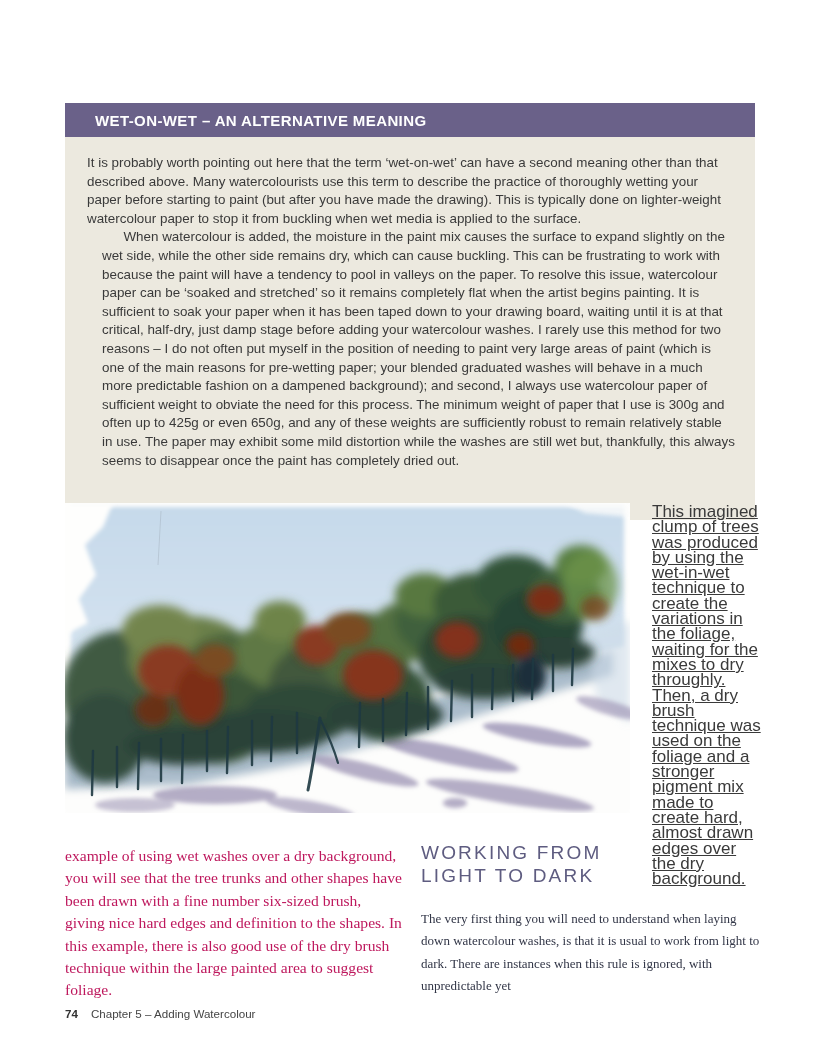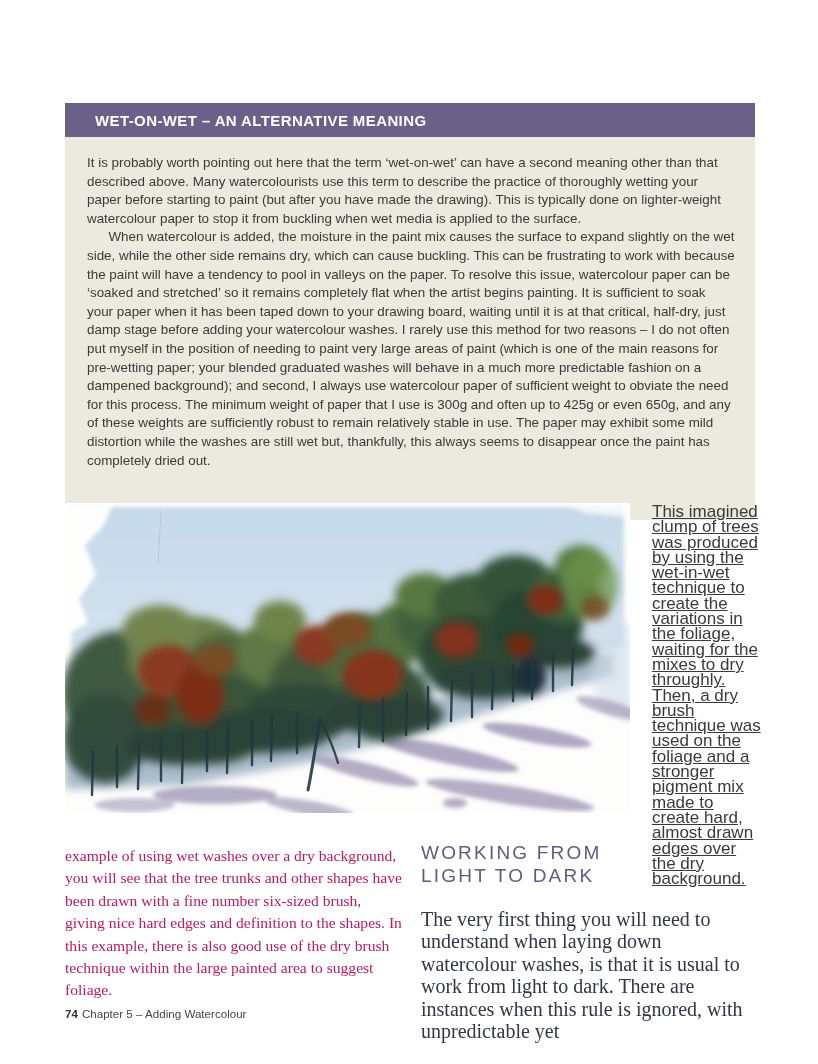--- a/index.html
+++ b/index.html
@@ -16,21 +16,21 @@
   }
   .infobox-header h2 {
     font-size:15px; font-weight:bold; letter-spacing:0.4px; padding-left:30px;
   }
   .infobox-body {
     position:absolute; left:65px; top:137px; width:690px; height:383px;
     background:#ece9df; padding:17px 20px 0 22px;
     color:#3a3a3a; font-size:13.4px; line-height:18.6px;
   }
   .infobox-body p { margin:0; }
-  .infobox-body p.indent { text-indent:1.6em; }
+  .infobox-body p.indent { text-indent:1.6em;margin-left:15px; }
   
   .figure {
     position:absolute; left:65px; top:503px; width:565px; height:310px;
     overflow:hidden;
   }
   .figure svg { display:block; }
   .caption {
     position:absolute; left:652px; top:504px; width:110px;
     font-size:17px; line-height:15.3px; color:#3a3a3a;text-decoration:underline;
   }
@@ -39,27 +39,27 @@
     position:absolute; left:65px; top:845px; width:338px;
     font-family:"Liberation Serif", serif; font-size:15.6px; line-height:22.4px;
     color:#be185d;
   }
   .col-right { position:absolute; left:421px; top:841px; width:340px; }
   .col-right .heading {
     color:#5e5c80; font-size:19px; line-height:23px; letter-spacing:2.2px;
     font-weight:normal; margin-bottom:21px;
   }
   .col-right .body {
-    font-family:"Liberation Serif", serif; font-size:20px; line-height:22.4px;
+    font-family:"Liberation Serif", serif; font-size:13px; line-height:22.4px;
     color:#323647;
   }
   
   .footer {
     position:absolute; left:65px; top:1007px; font-size:11.6px; color:#454545;
-    display:flex; align-items:baseline; gap:4px;
+    display:flex; align-items:baseline; gap:13px;
   }
   .footer .pagenum { font-weight:bold; color:#333333; }
 </style>
 </head>
 <body>
 
 <div class="page">
 
   <div class="infobox-header">
     <h2>WET-ON-WET – AN ALTERNATIVE MEANING</h2>

